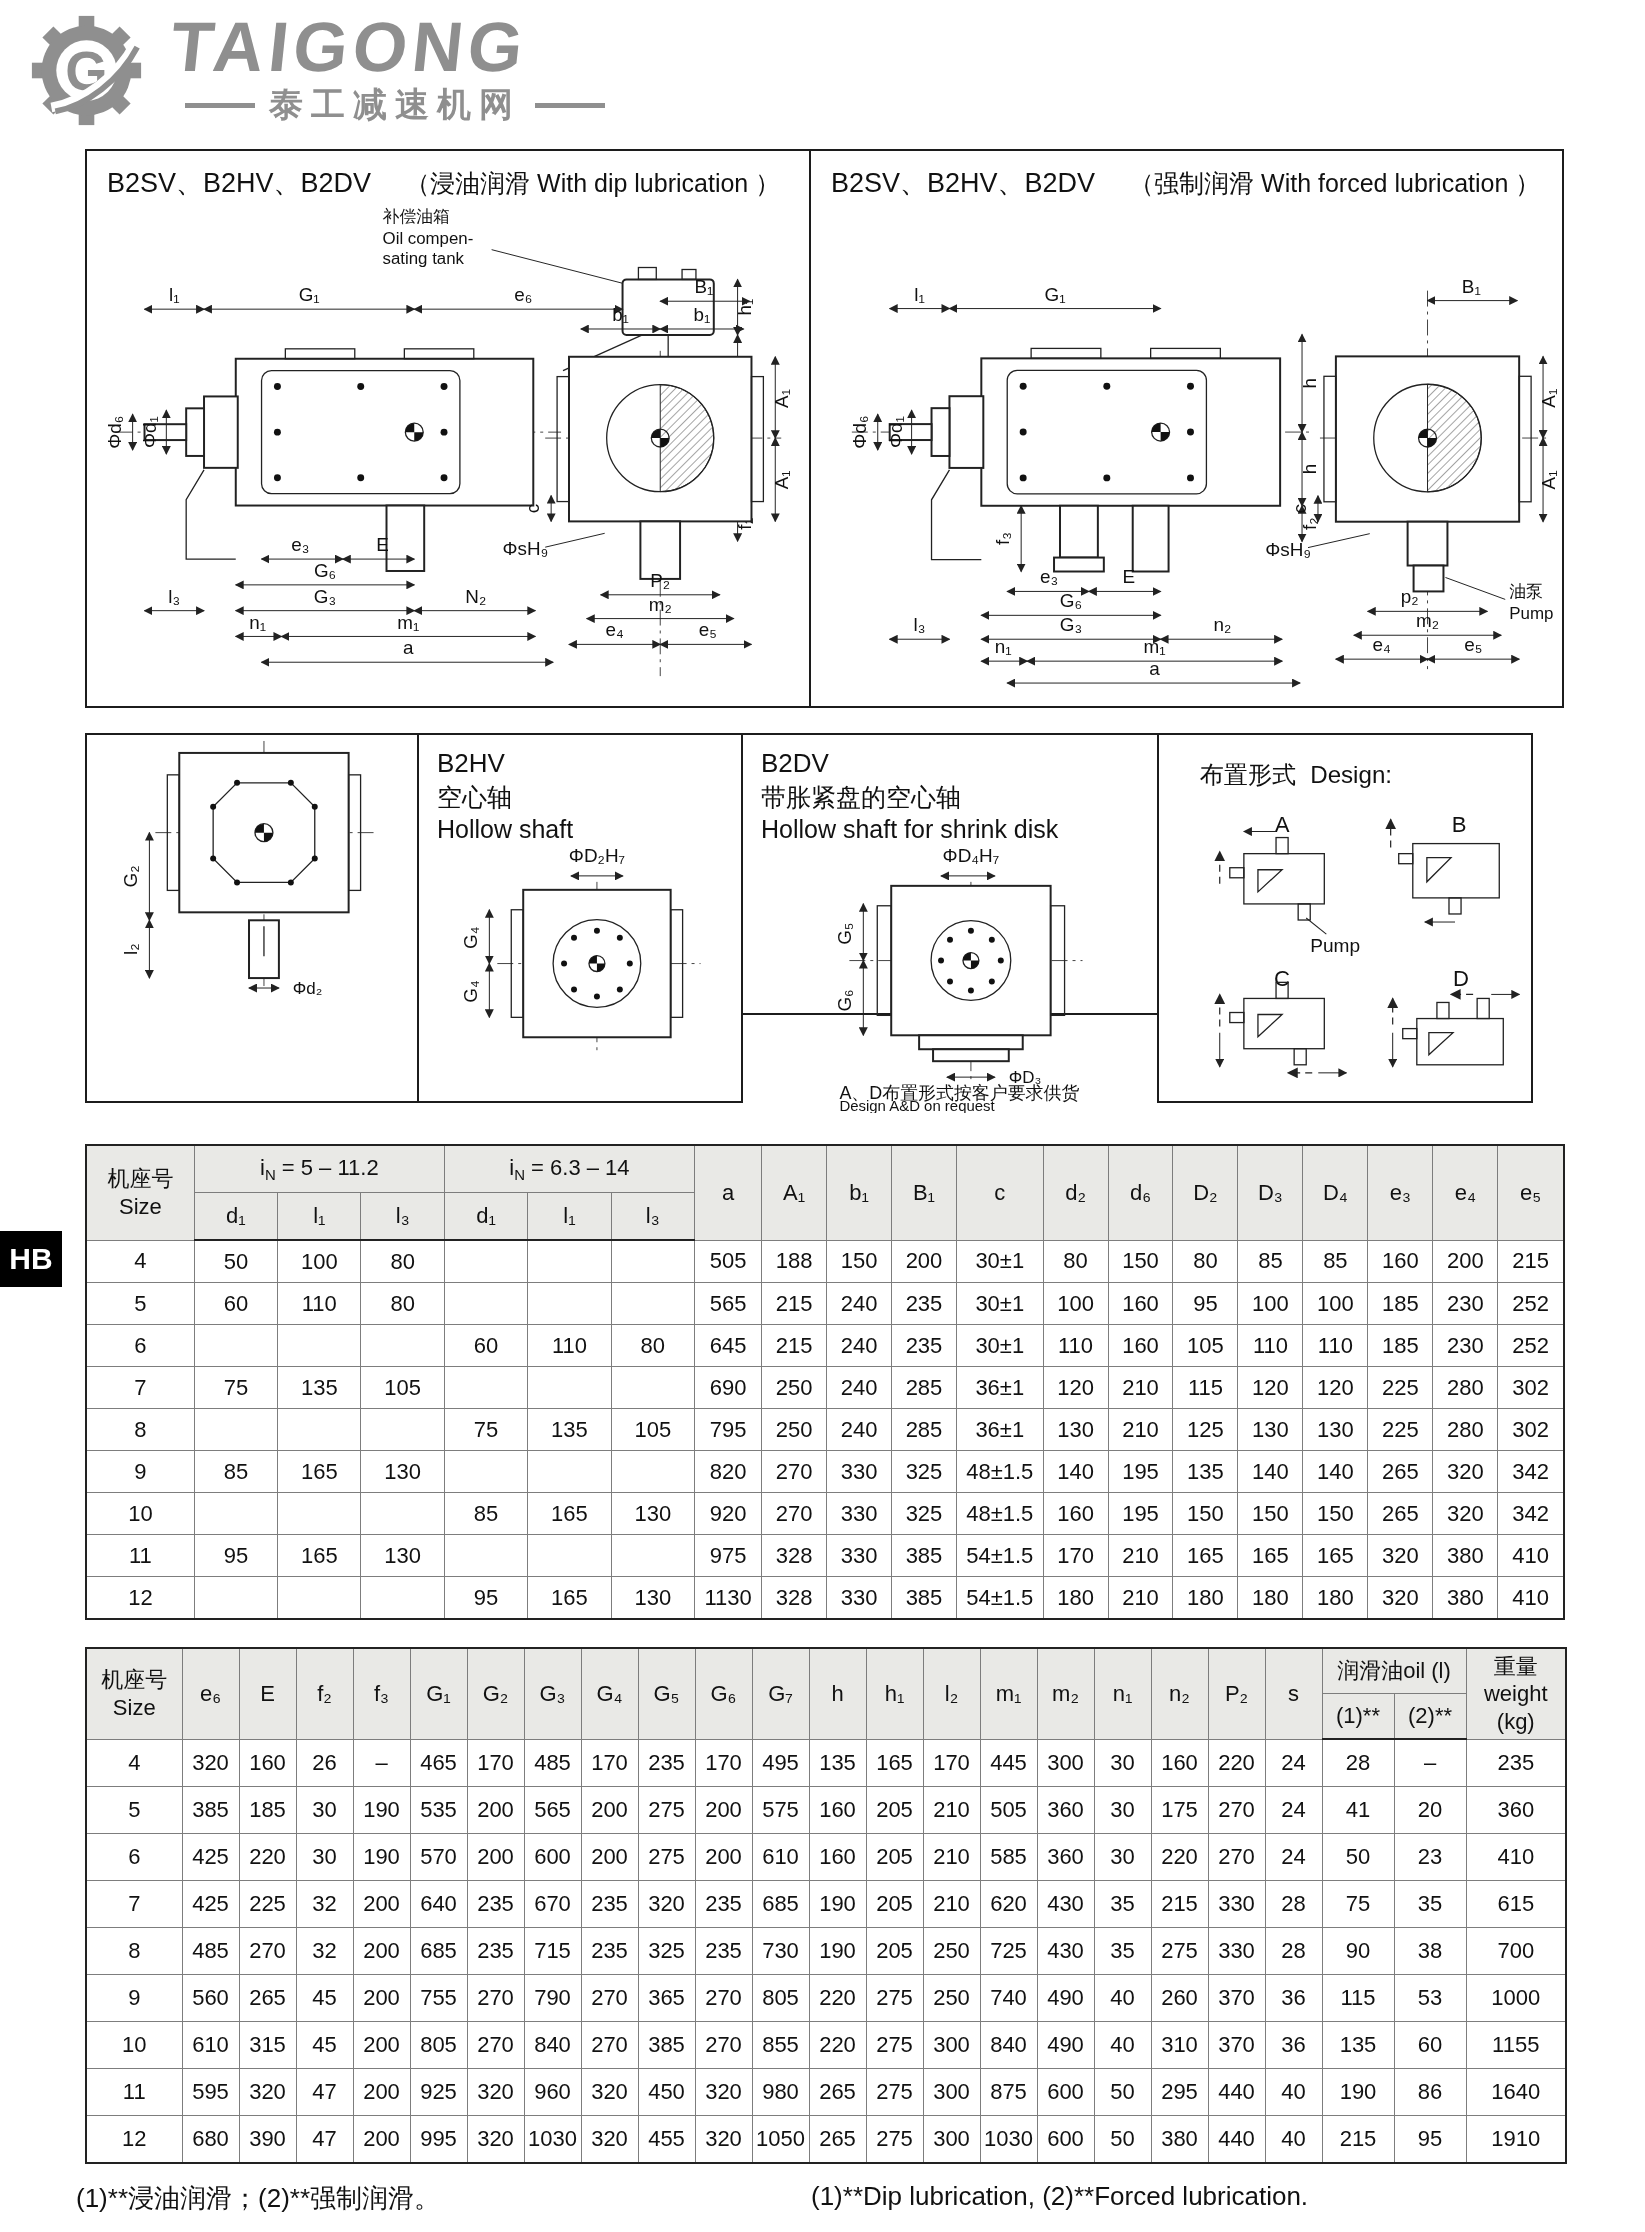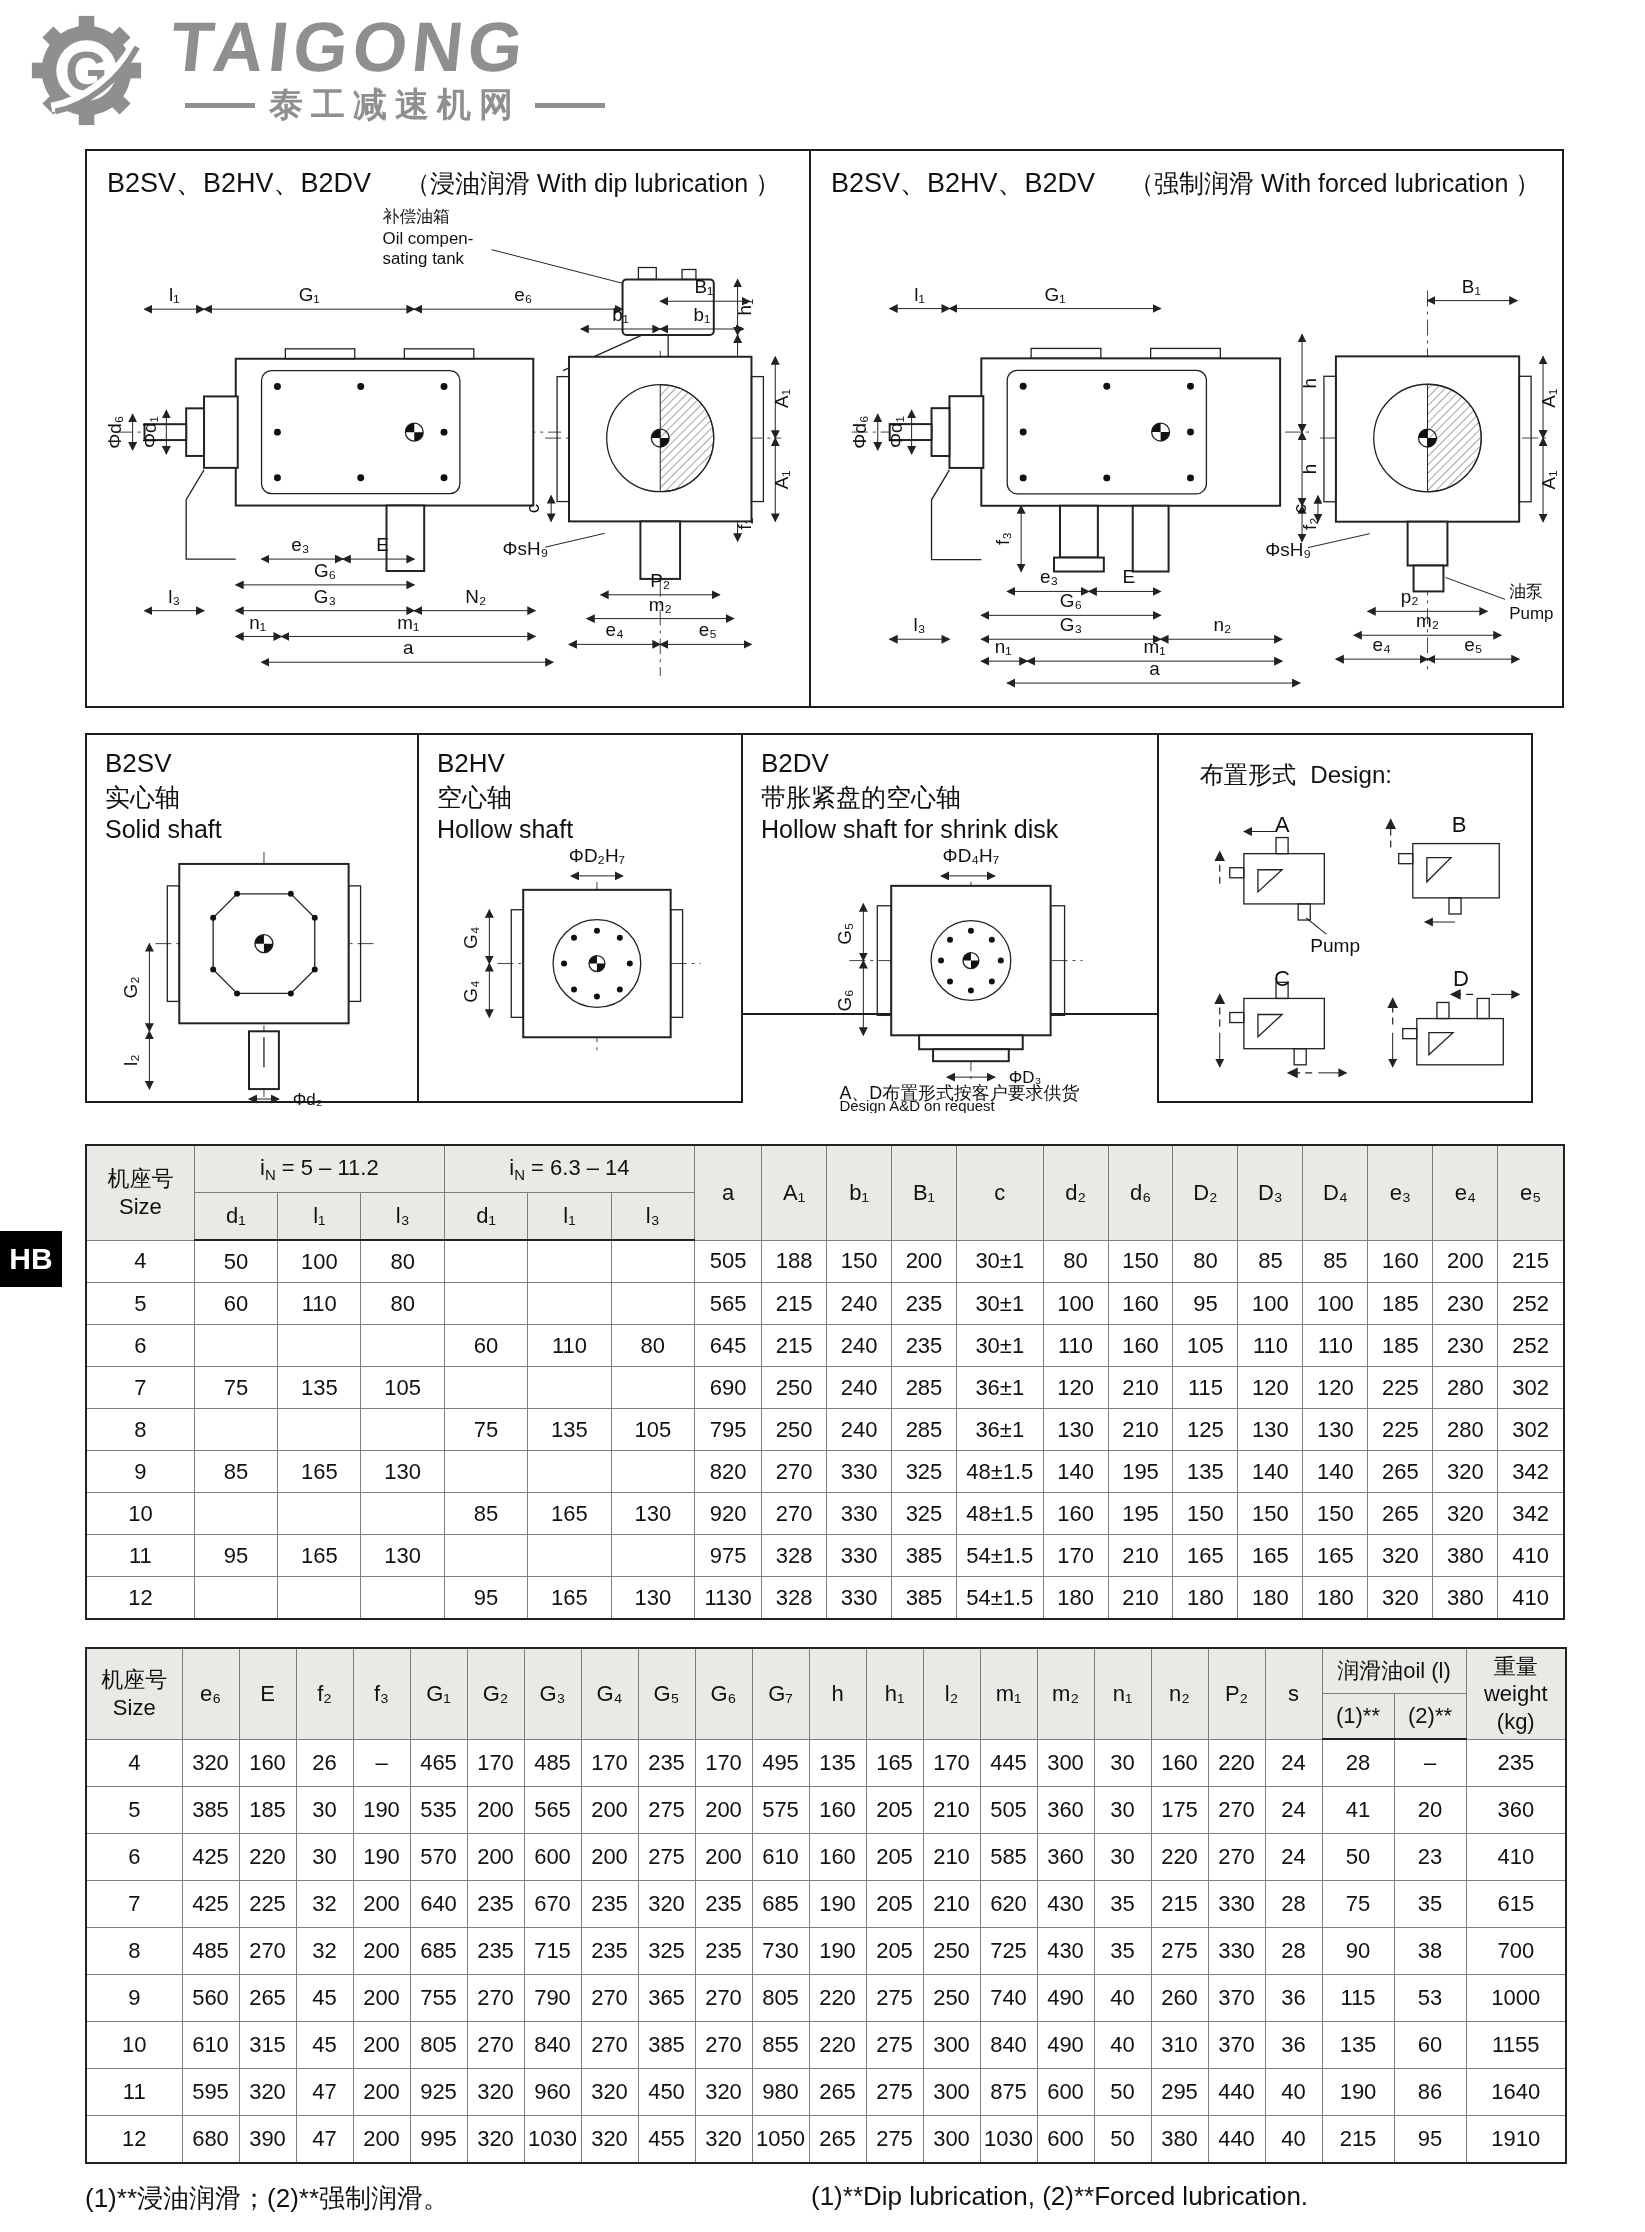--- a/index.html
+++ b/index.html
@@ -48,21 +48,21 @@
   #t1wrap{position:absolute;left:85px;top:1144px}
   #t2wrap{position:absolute;left:85px;top:1647px}
   #t1 thead th{height:46px}
   #t1 td{height:41px}
   #t2 td{height:46px}
   #t2 thead th{height:44px}
   sub{font-size:68%}
   .blk{display:block;line-height:1.25}
 
   .fnote{position:absolute;top:2181px;font-size:26px}
-  #fn-cn{left:85px}
+  #fn-cn{left:76px}
   #fn-en{left:811px}
 </style>
 </head>
 <body>
 
 <div id="page">
 
   <div id="logo">
     <svg width="117" height="117" viewBox="0 0 120 120">
       <g fill="#8f8f8f">
@@ -321,25 +321,20 @@
         <text class="lab" x="572" y="452">e₄</text>
         <line class="dim" x1="618" y1="460" x2="710" y2="460" marker-start="url(#a2)" marker-end="url(#a2)"></line>
         <text class="lab" x="664" y="452">e₅</text>
       </svg>
     </div>
   </div>
 
   <div class="prow" style="top:733px">
 
     <div class="panel" style="width:334px;height:370px">
-      <div class="vtitle">
-        <span class="blkline mod">B2SV</span>
-        <span class="blkline">实心轴</span>
-        <span class="blkline">Solid shaft</span>
-      </div>
       <svg width="330" height="261" viewBox="0 0 330 262">
         <defs>
             <marker id="a3" markerWidth="9" markerHeight="9" refX="8" refY="4.5" orient="auto-start-reverse">
           <path d="M0,0L9,4.5L0,9Z" fill="#222"></path>
             </marker>
           </defs>
         <line class="cl" x1="68" y1="98" x2="288" y2="98"></line>
         <line class="cl" x1="177" y1="6" x2="177" y2="252"></line>
         <rect class="o2" x="92" y="18" width="170" height="160"></rect>
         <rect class="o1" x="80" y="40" width="12" height="116"></rect>

